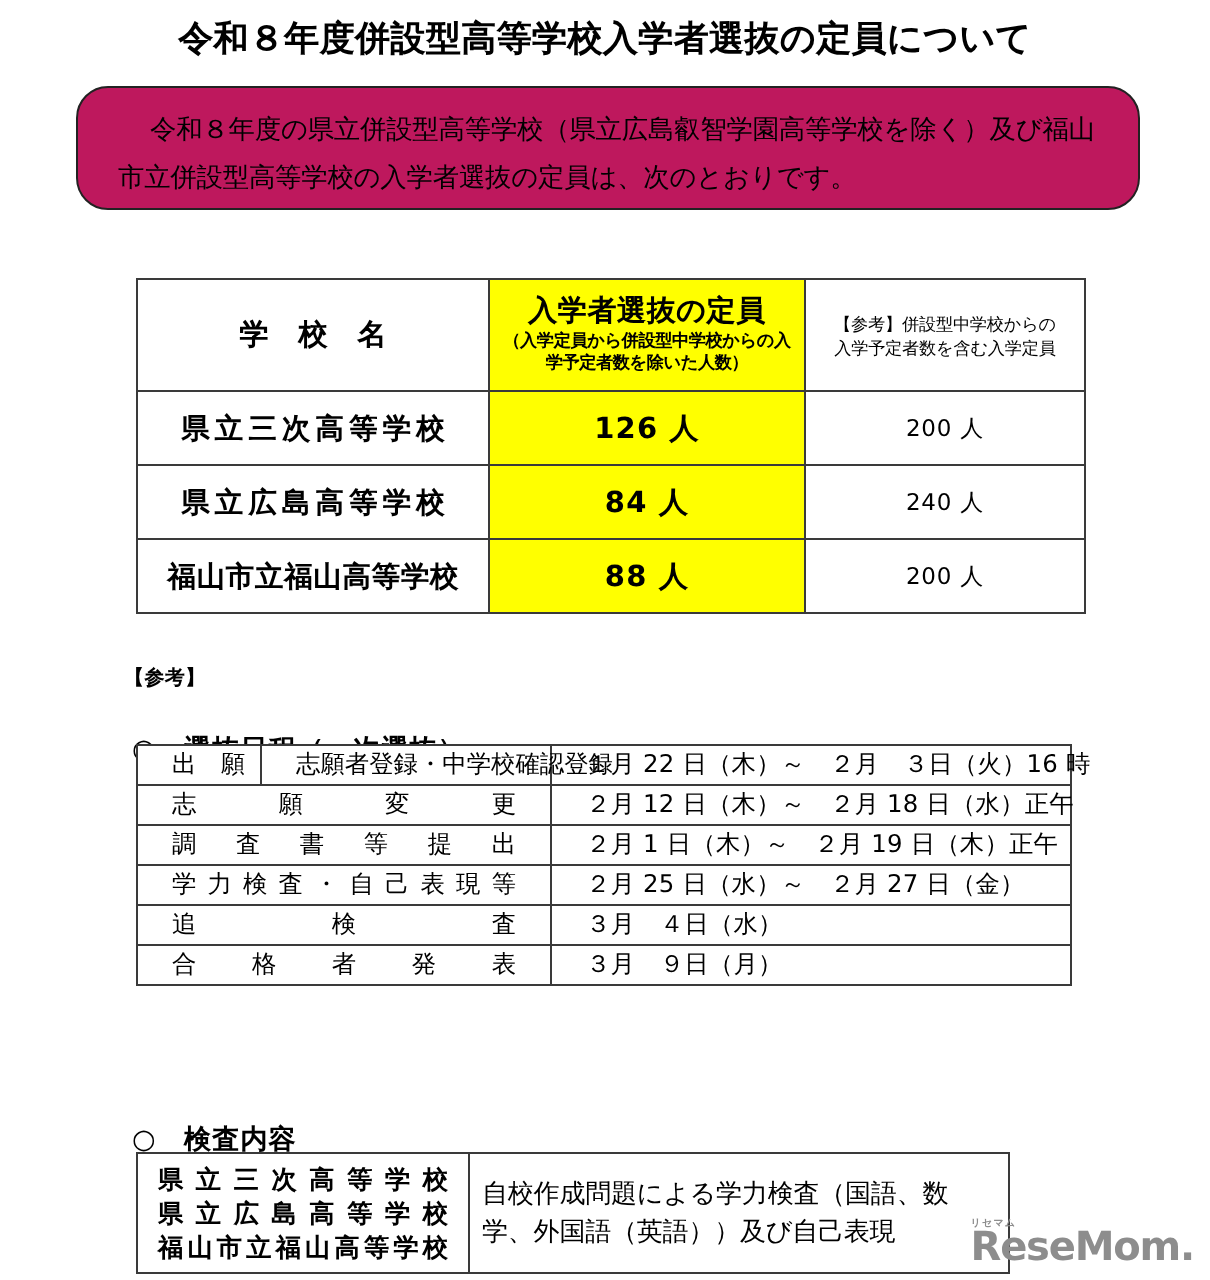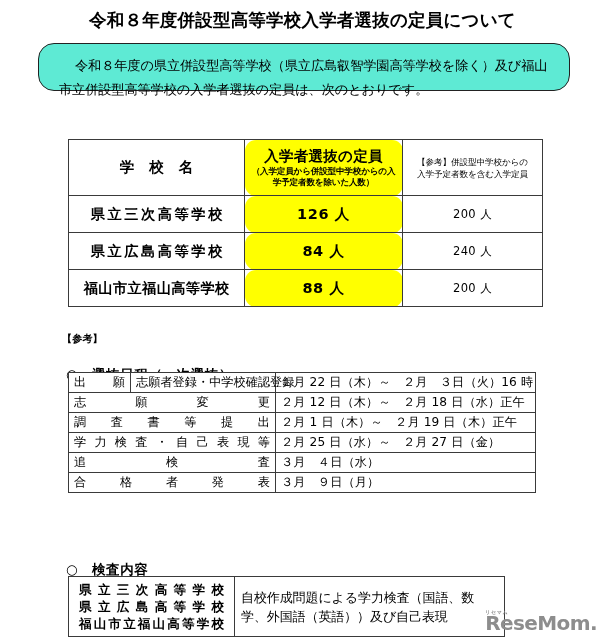--- a/index.html
+++ b/index.html
@@ -30,25 +30,25 @@
     line-height: 22px;
     white-space: nowrap;
   }
 
   
   .intro-box {
     position: absolute;
     left: 38px;
     top: 43px;
     width: 532px;
-    height: 48px;
+    height: 62px;
     border: 1.6px solid #222222;
     border-radius: 16px;
     box-sizing: border-box;
-    background: #5eead4;
+    background: #be185d;
   }
   .intro-text {
     position: absolute;
     left: 20px;
     top: 10px;
     width: 494px;
     font-size: 13.2px;
     line-height: 24px;
     text-indent: 16px;
     letter-spacing: -0.1px;
@@ -65,21 +65,21 @@
     background: #ffffff;
   }
   .cap-table td {
     border: 1.3px solid #3a3a3a;
     box-sizing: border-box;
     text-align: center;
     vertical-align: middle;
     padding: 0;
   }
   .col-school  { width: 176px; }
-  .col-quota   { width: 158px; border-radius: 11px; }
+  .col-quota   { width: 158px; }
   .col-ref     { width: 140px; }
 
   .cap-head-row td { height: 56px; }
   .cap-body-row td { height: 37px; }
 
   .head-school {
     font-size: 14.5px;
     font-weight: bold;
     letter-spacing: 5px;
     text-indent: 5px;
@@ -158,21 +158,21 @@
     top: 372px;
     width: 467px;
     border-collapse: collapse;
     table-layout: fixed;
     background: #ffffff;
   }
   .sched-table td {
     border: 1.2px solid #3a3a3a;
     box-sizing: border-box;
     height: 20px;
-    padding: 0 5px;
+    padding: 0 17px;
     vertical-align: middle;
     font-size: 12.2px;
     white-space: nowrap;
   }
   .sc-label   { width: 62px; }
   .sc-sub     { width: 145px; }
   .sc-date    { width: 260px; }
 
   .lbl-spread {
     text-align: justify;

